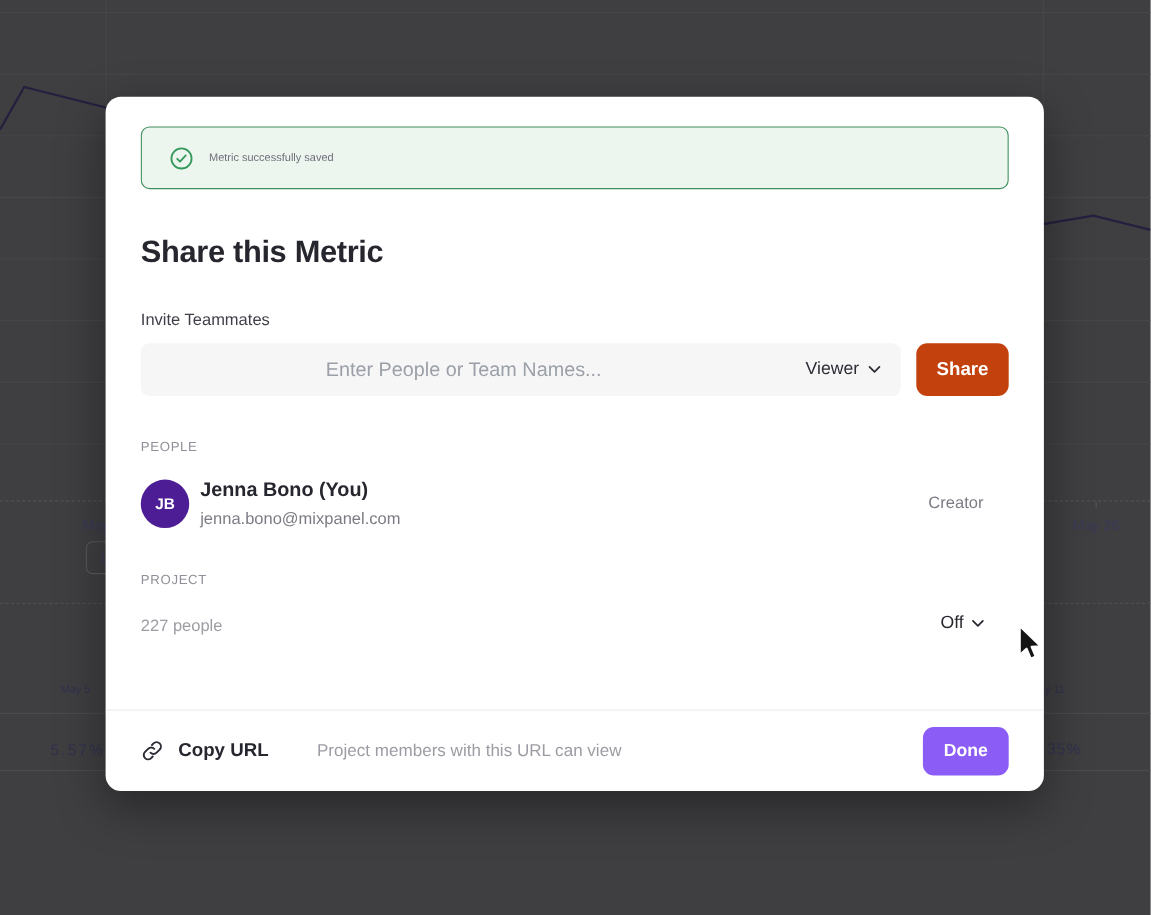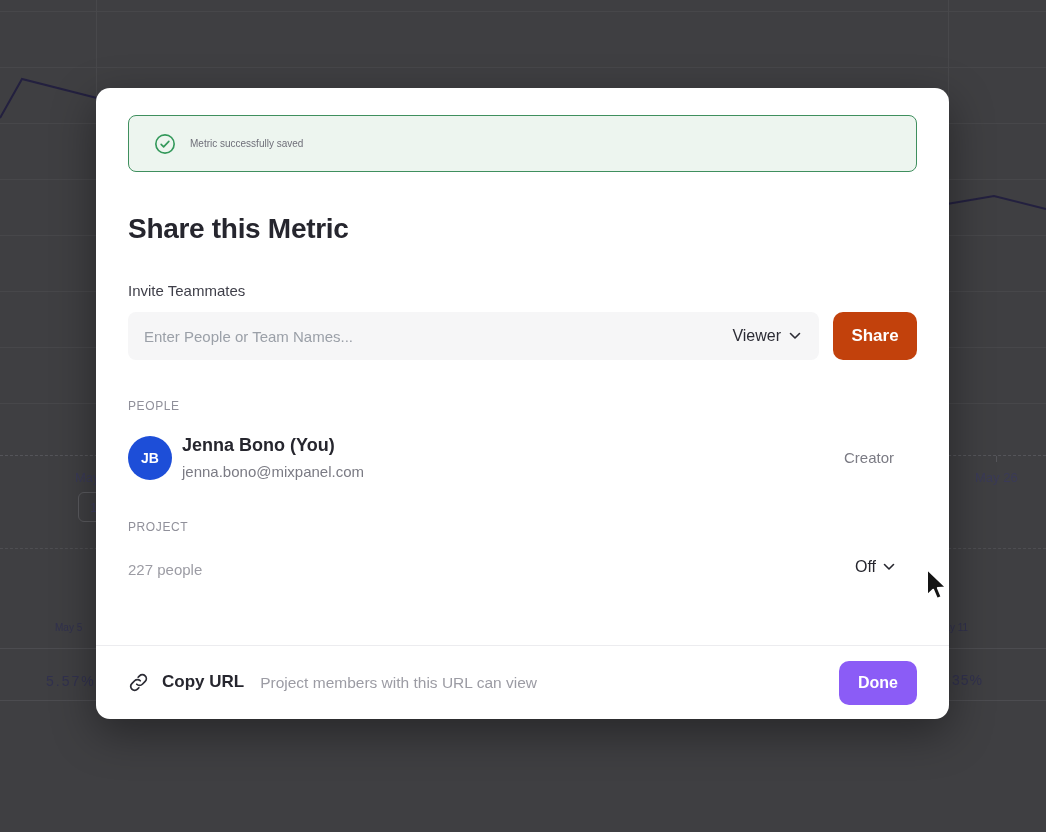--- a/index.html
+++ b/index.html
@@ -43,58 +43,58 @@
   .modal-title{
     margin:40px 32px 0;color:#26262e;font-size:28px;font-weight:700;
     letter-spacing:-.3px;line-height:34px;
   }
   .invite-label{margin:36px 32px 0;color:#3f3f49;font-size:15px;font-weight:500;line-height:18px;}
   .invite-row{margin:12px 32px 0;height:48px;display:flex;gap:14px;}
   .input-wrap{flex:1;position:relative;}
   .invite-input{
     width:100%;height:48px;box-sizing:border-box;border:none;outline:none;
     background:#f6f6f7;border-radius:8px;padding:0 120px 0 16px;
-    font-family:"Liberation Sans", sans-serif;font-size:15px;color:#2c2c35;
+    font-family:"Liberation Sans", sans-serif;font-size:18px;color:#2c2c35;text-align:center;
   }
   .invite-input::placeholder{color:#9ba0a8;}
   .role-select{
     position:absolute;right:18px;top:0;height:48px;display:flex;align-items:center;gap:8px;
     color:#2c2c35;font-size:16px;font-weight:500;cursor:pointer;
   }
   .share-btn{
     width:84px;height:48px;border:none;border-radius:10px;background:#c2410c;
     color:#ffffff;font-size:17px;font-weight:700;font-family:"Liberation Sans", sans-serif;
   }
   .section-heading{
     margin:39px 32px 0;color:#90909a;font-size:12px;letter-spacing:.6px;line-height:14px;
   }
   .person-row{margin:21px 0 0;padding:0 55px 0 32px;display:flex;align-items:center;}
   .avatar{
-    width:44px;height:44px;border-radius:50%;background:#1d4ed8;flex:none;
+    width:44px;height:44px;border-radius:50%;background:#4c1d95;flex:none;
     display:flex;align-items:center;justify-content:center;
     color:#ffffff;font-size:14px;font-weight:700;
   }
   .person-text{margin-left:10px;}
   .person-name{color:#26262e;font-size:18px;font-weight:700;line-height:22px;}
   .person-email{color:#7b7b84;font-size:15px;line-height:19px;margin-top:6px;}
   .person-role{margin-left:auto;color:#7b7b84;font-size:15px;}
   .project-row{margin:20px 0 0;padding:0 54px 0 32px;display:flex;align-items:center;}
   .project-title{color:#26262e;font-size:16px;line-height:20px;}
   .project-sub{color:#9c9ca4;font-size:15px;line-height:19px;margin-top:6px;}
   .access-select{
     margin-left:auto;display:flex;align-items:center;gap:7px;
     color:#26262e;font-size:16px;font-weight:500;cursor:pointer;
   }
   .modal-footer{
     position:absolute;left:0;right:0;bottom:0;height:74px;box-sizing:border-box;
     border-top:1px solid #ececef;display:flex;align-items:center;padding:0 32px;
   }
   .copy-url{display:flex;gap:13px;cursor:pointer;}
   .copy-url-label{color:#26262e;font-size:17px;font-weight:600;}
-  .footer-hint{margin-left:16px;color:#9c9ca4;font-size:15.5px;}
+  .footer-hint{margin-left:44px;color:#9c9ca4;font-size:15.5px;}
   .done-btn{
     margin-left:auto;width:78px;height:44px;border:none;border-radius:10px;
     background:#8b5cf6;color:#ffffff;font-size:16px;font-weight:700;
     font-family:"Liberation Sans", sans-serif;
   }
   .cursor{position:absolute;left:921px;top:567px;z-index:50;pointer-events:none;}
 </style>
 </head>
 <body>
 

